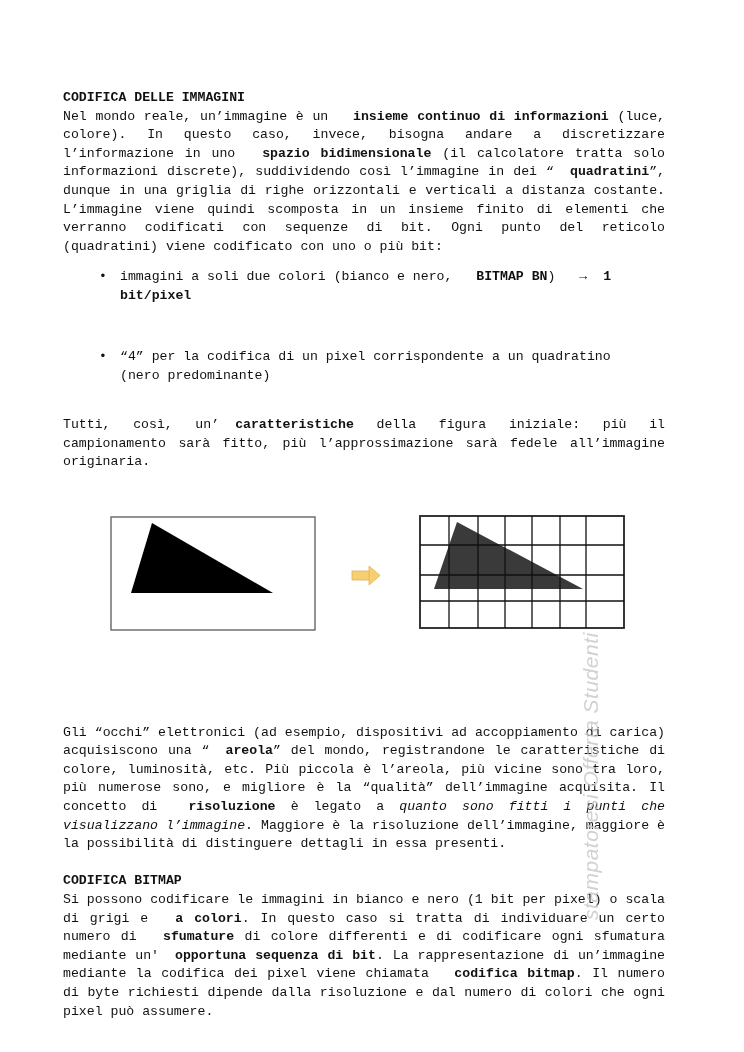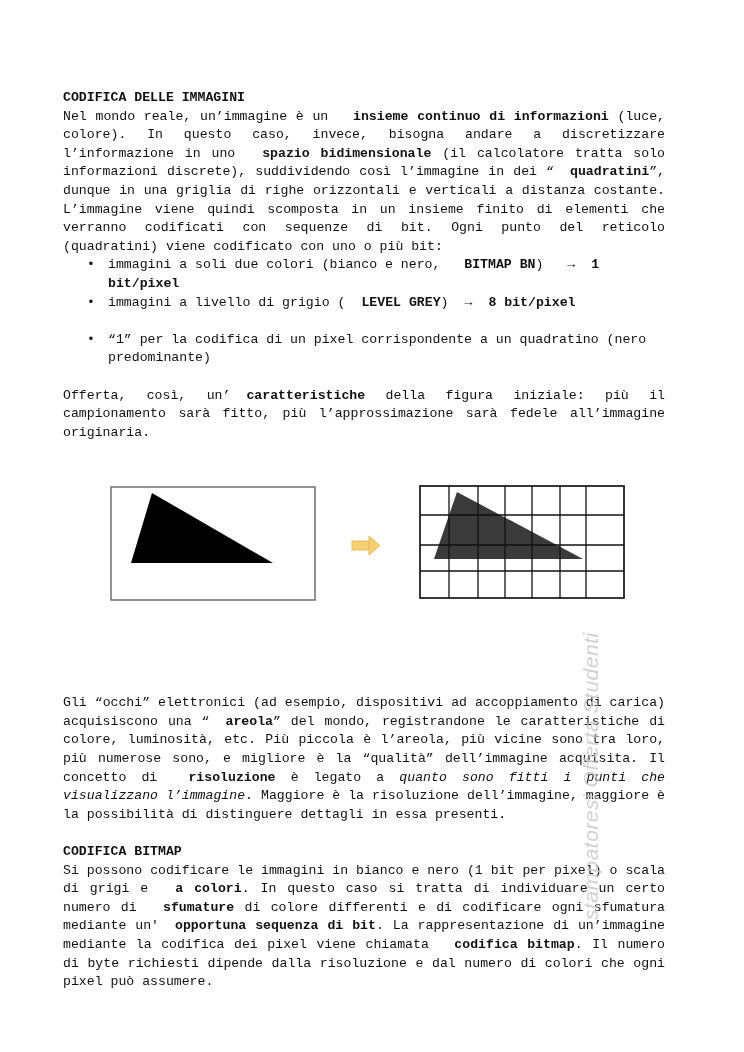--- a/index.html
+++ b/index.html
@@ -1,49 +1,48 @@
 <!DOCTYPE html>
 <html><head>
 <meta charset="utf-8">
 <style>
   html, body { margin: 0; padding: 0; background: #ffffff; }
   body { width: 744px; height: 1052px; position: relative; overflow: hidden;
          font-family: "Liberation Sans", "DejaVu Sans", sans-serif; color: #111; }
   .page { position: absolute; left: 63px; top: 89px; width: 602px; font-size: 13.2px; line-height: 18.6px; font-family: Liberation Mono, monospace; }
   .h { font-weight: bold; font-size: 13.2px; margin: 0; }
   p { margin: 0; text-align: justify; }
-  ul { margin: 0; padding-left: 45px; list-style: none; }
+  ul { margin: 12px; padding-left: 45px; list-style: none; }
   ul li { position: relative; }
   ul li::before { content: "\2022"; position: absolute; left: -21px; top: 0; font-size: 13px; }
   .gap { height: 18.6px; }
   b { font-weight: bold; padding-left: 16px; }
   .fig { position: absolute; left: 0; top: 0; }
   .watermark { position: absolute; left: 579px; top: 920px; transform-origin: left top; transform: rotate(-90deg);
                font-family: "Liberation Sans", sans-serif; font-style: italic; font-size: 21px; color: #c9c9c9;
                white-space: nowrap; letter-spacing: 0.5px; opacity: 0.85; }
 </style>
 </head>
 <body>
 
 <div class="page">
   <div class="h">CODIFICA DELLE IMMAGINI</div>
   <p>
     <span>Nel mondo reale, un’immagine è un </span><b>insieme continuo di informazioni</b><span> (luce, colore). In questo caso, invece, bisogna andare a discretizzare l’informazione in uno </span><b>spazio bidimensionale</b><span> (il calcolatore tratta solo informazioni discrete), suddividendo così l’immagine in dei “</span><b>quadratini</b><span>”, dunque in una griglia di righe orizzontali e verticali a distanza costante. L’immagine viene quindi scomposta in un insieme finito di elementi che verranno codificati con sequenze di bit. Ogni punto del reticolo (quadratini) viene codificato con uno o più bit:</span>
   </p>
   <ul>
     <li><span>immagini a soli due colori (bianco e nero, </span><b>BITMAP BN</b><span>) </span><b>→</b><b>1 bit/pixel</b></li>
-    <li><span>immagini a livello di grigio (</span><b>LEVEL GREY</b><span>)</span><b>→</b><b>8 bit/pixel</b></li>
   </ul>
   <div class="gap"></div>
   <ul>
-    <li>“1” per la codifica di un pixel corrispondente a un quadratino (nero predominante)</li>
+    <li>“4” per la codifica di un pixel corrispondente a un quadratino (nero predominante)</li>
   </ul>
   <div class="gap"></div>
   <p>
-    <span>Offerta, così, un’</span><b>caratteristiche</b><span> della figura iniziale: più il campionamento sarà fitto, più l’approssimazione sarà fedele all’immagine originaria.</span>
+    <span>Tutti, così, un’</span><b>caratteristiche</b><span> della figura iniziale: più il campionamento sarà fitto, più l’approssimazione sarà fedele all’immagine originaria.</span>
   </p>
 
   <div style="position:relative; height:206px; margin-top:32px;">
     <svg class="fig" width="602" height="206" viewBox="0 0 602 206">
 
       <g>
         <rect x="48" y="13" width="204" height="113" fill="#fff" stroke="#666" stroke-width="1.4"></rect>
         <polygon points="89,19 68,89 210,89" fill="#000"></polygon>
       </g>
 

